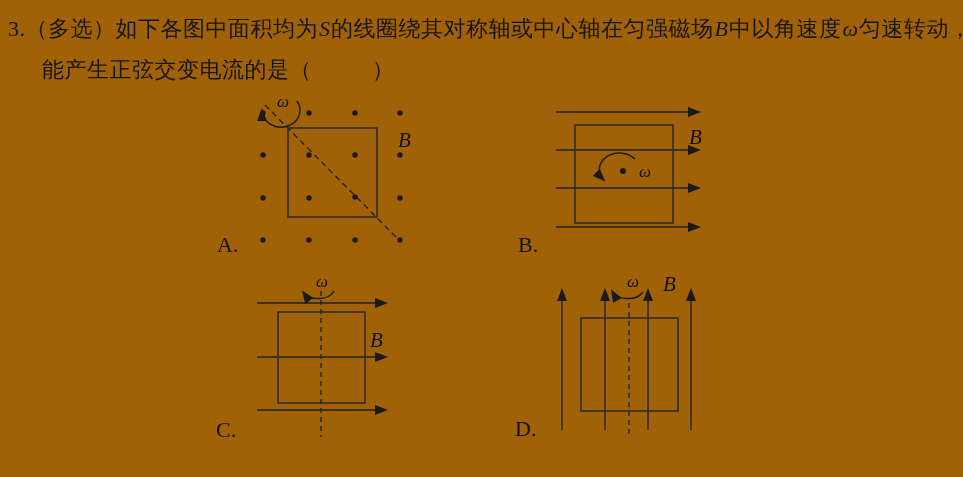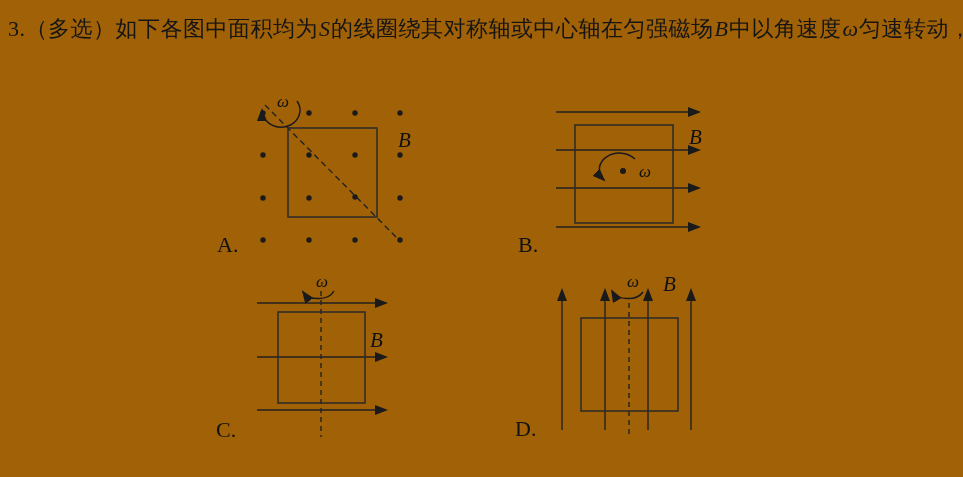--- a/index.html
+++ b/index.html
@@ -16,20 +16,21 @@
   .t-omega { font:italic 17px "Liberation Serif","DejaVu Serif",serif; }
   .t-b { font:italic 21px "Liberation Serif","DejaVu Serif",serif; }
   .t-opt { font:22px "Liberation Serif","DejaVu Serif",serif; }
 </style>
 </head>
 <body>
 
 <div class="page">
 
   <div class="qline qline1"><span>3.（多选）如下各图中面积均为</span><span class="var">S</span><span>的线圈绕其对称轴或中心轴在匀强磁场</span><span class="var">B</span><span>中以角速度</span><span class="var">ω</span><span>匀速转动，</span></div>
+  <div class="qline qline2">能产生正弦交变电流的是（          ）</div>
 
   <svg class="diag" style="left:210px; top:85px;" width="262" height="175" viewBox="210 85 262 175">
     <defs>
       <marker id="mk-a" markerUnits="userSpaceOnUse" markerWidth="14" markerHeight="10" refX="11" refY="5" orient="auto">
         <path d="M0,0 L13,5 L0,10 Z" fill="#1a1a1a"></path>
       </marker>
     </defs>
     <g fill="#1a1a1a">
       <circle cx="263" cy="113" r="2.7"></circle>
         <circle cx="309" cy="113" r="2.7"></circle>

